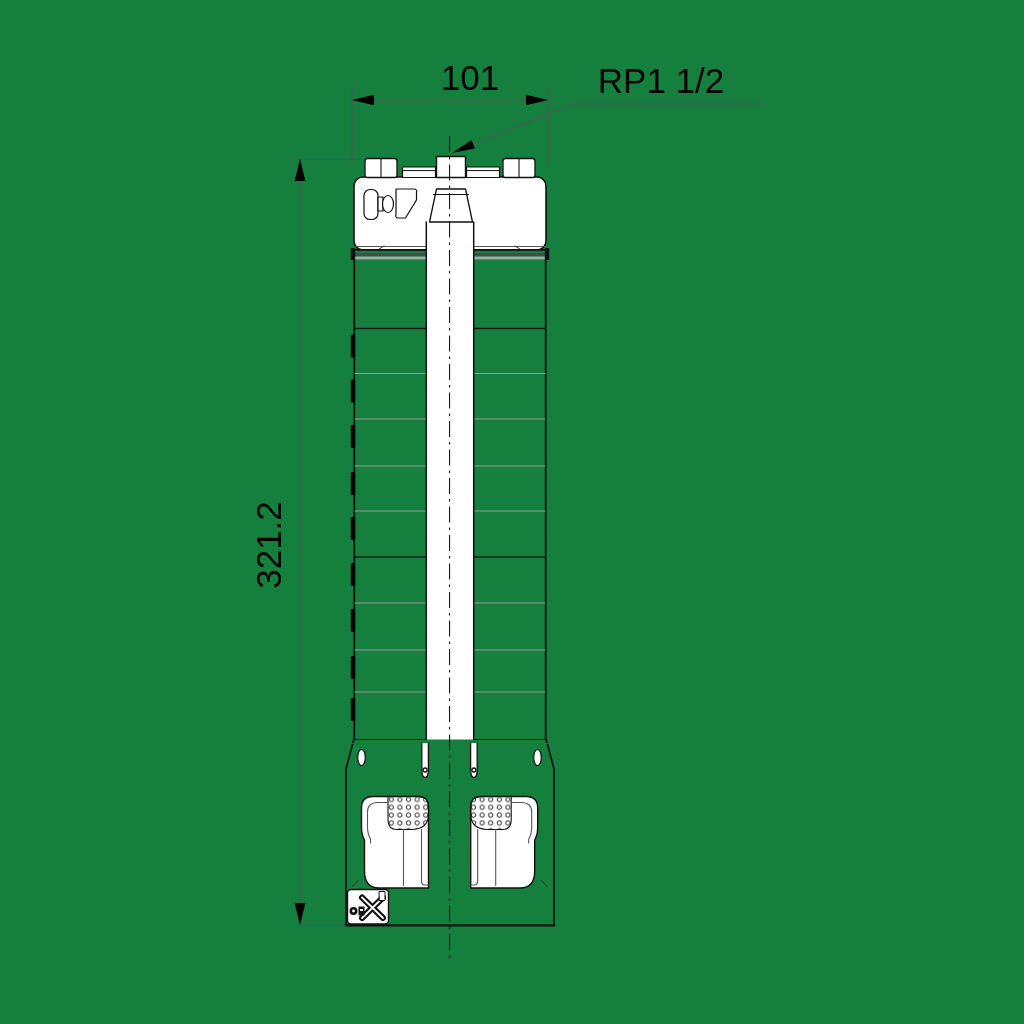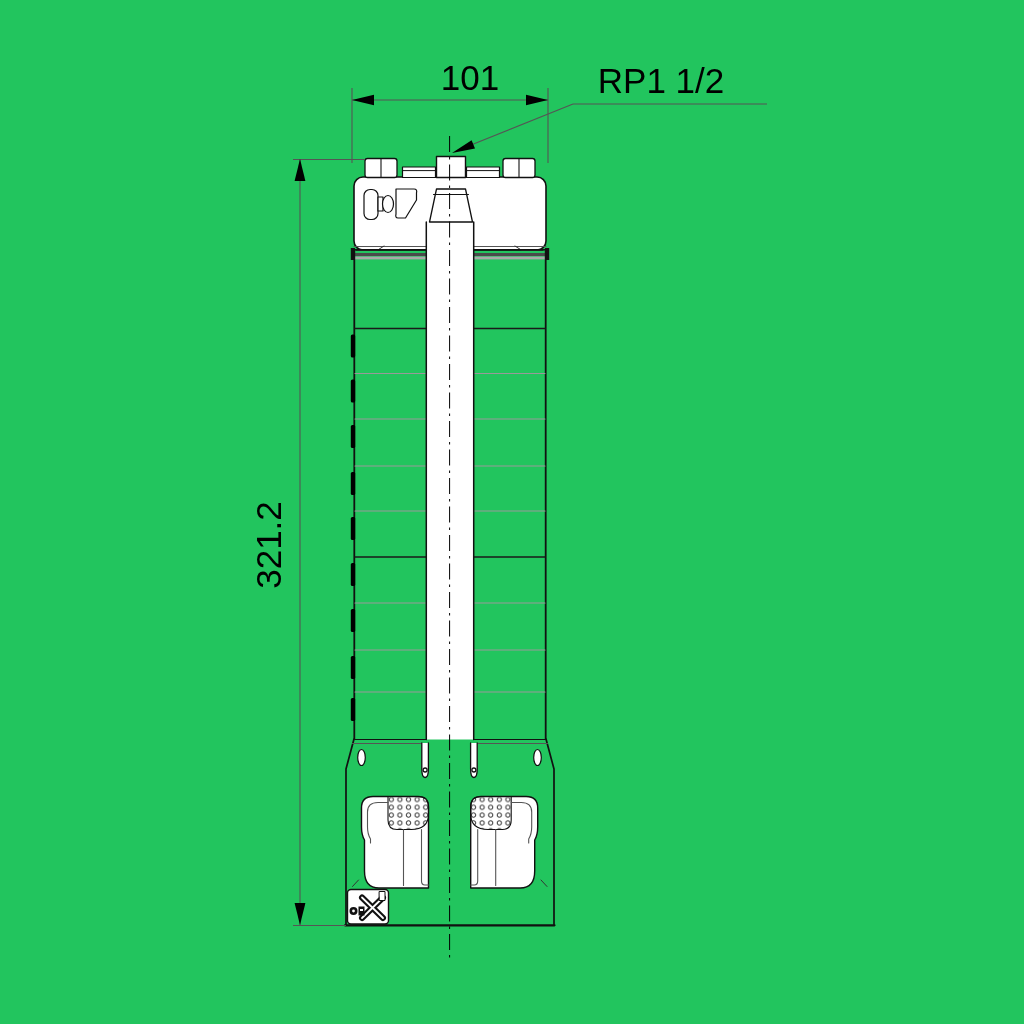--- a/index.html
+++ b/index.html
@@ -1,16 +1,16 @@
 <!DOCTYPE html>
 <html><head>
 <meta charset="utf-8">
 <style>
   html,body{margin:0;padding:0;background:#fff;}
-  #canvas{position:relative;width:1024px;height:1024px;background:#22c55e;overflow:hidden;
+  #canvas{position:relative;width:1024px;height:1024px;background:#15803d;overflow:hidden;
           font-family:"Liberation Sans",sans-serif;}
   svg{position:absolute;left:0;top:0;}
   text{fill:#000;font-family:"Liberation Sans",sans-serif;}
   .dimtext{font-size:35px;}
 </style>
 </head>
 <body>
 
 <div id="canvas">
 <svg width="1024" height="1024" viewBox="0 0 1024 1024">

